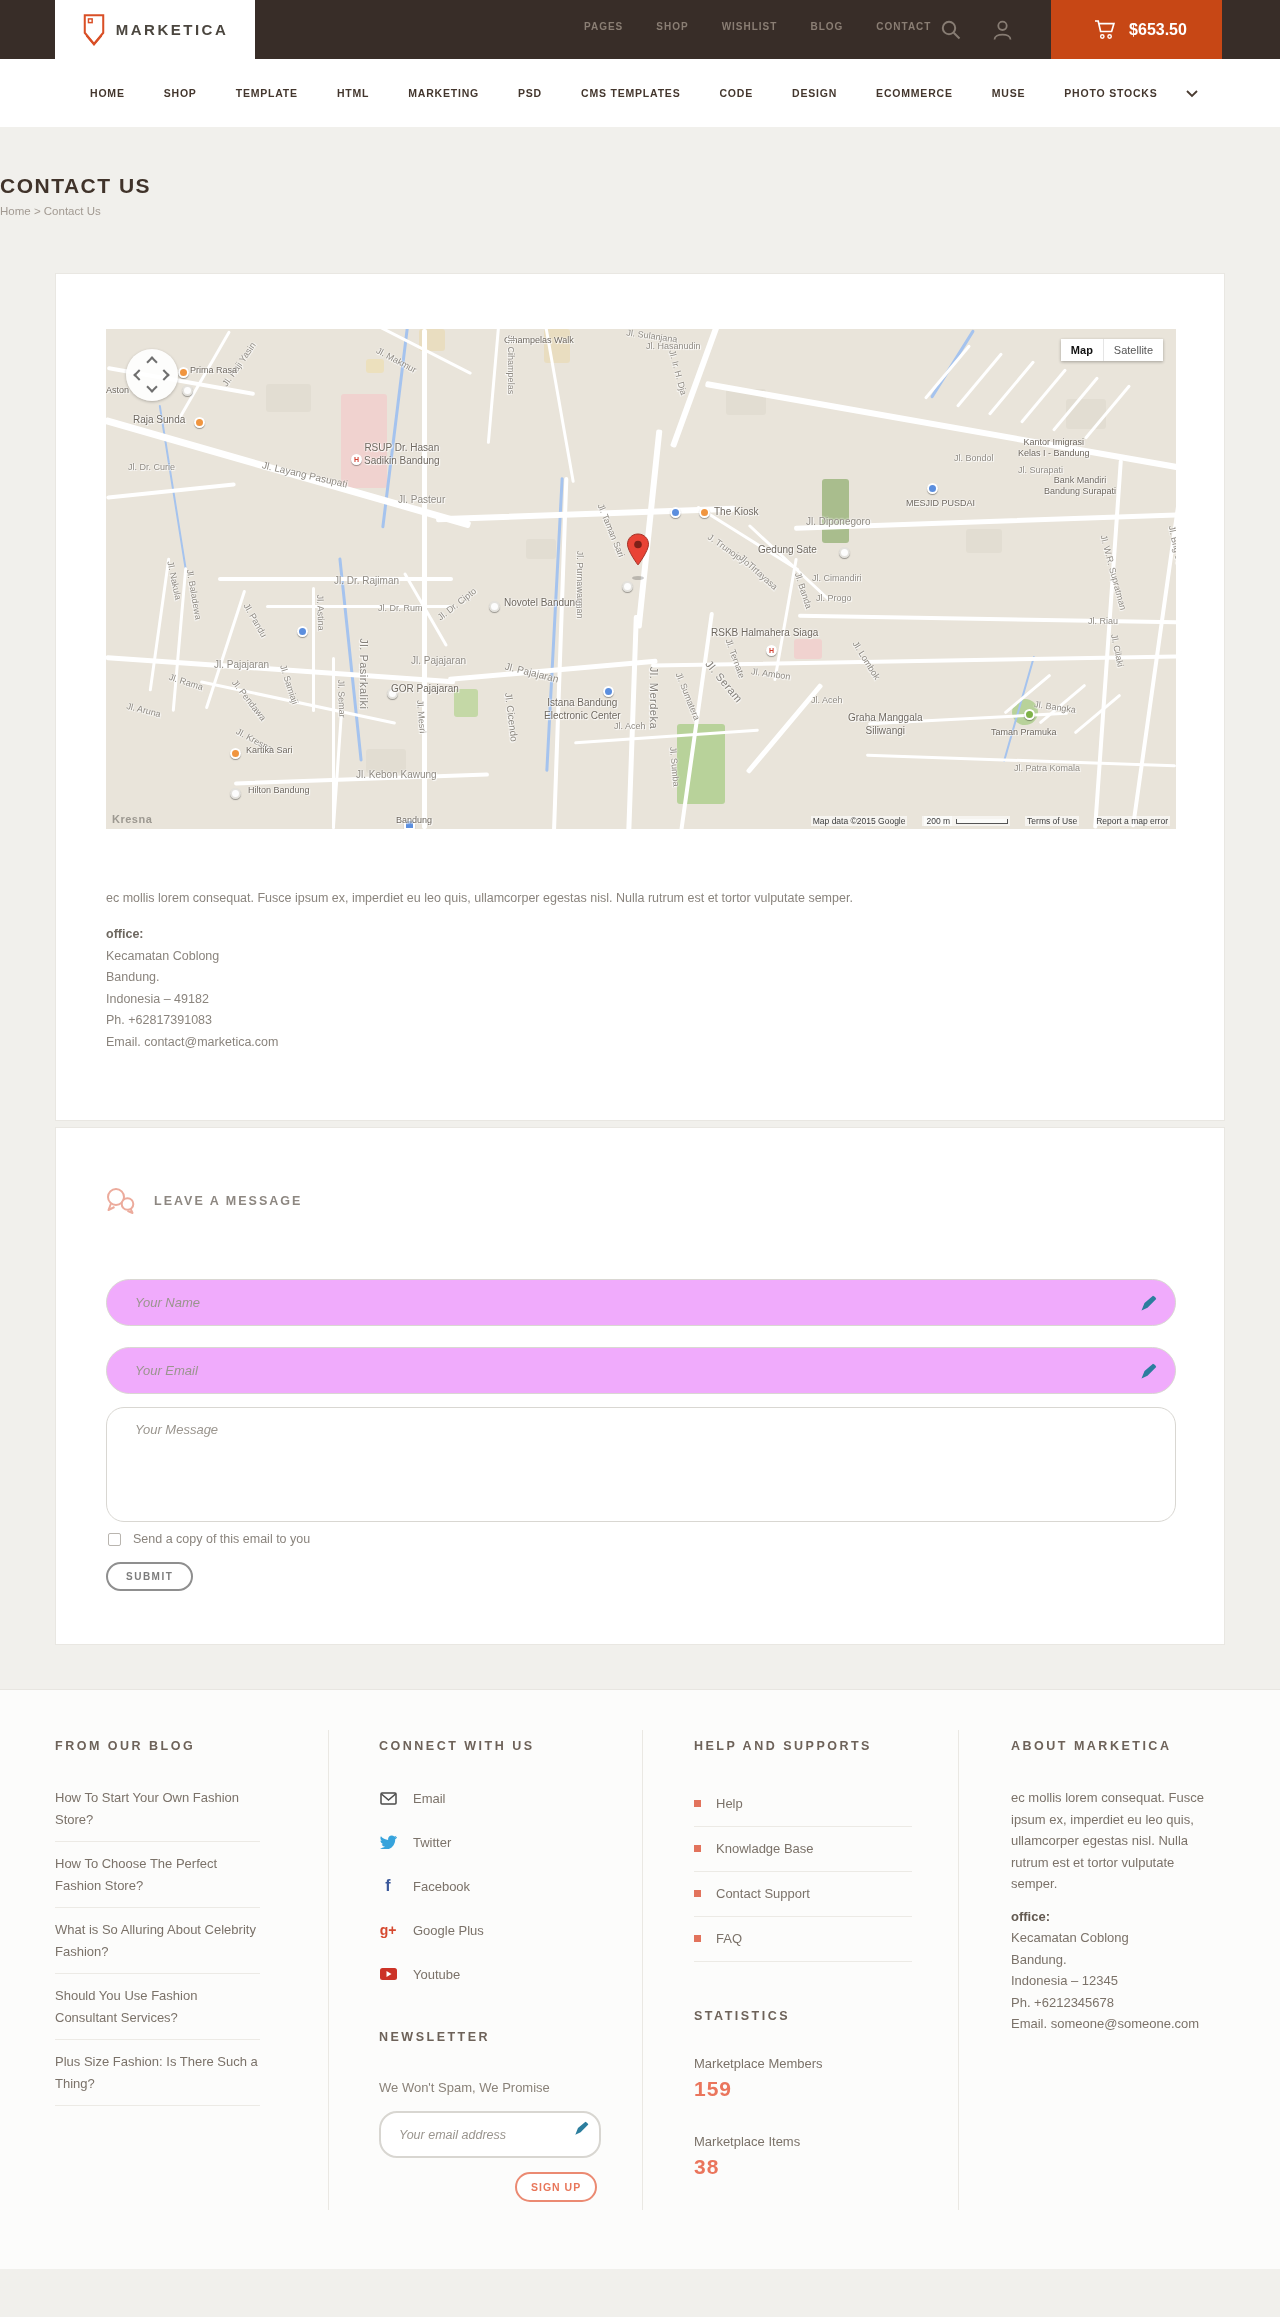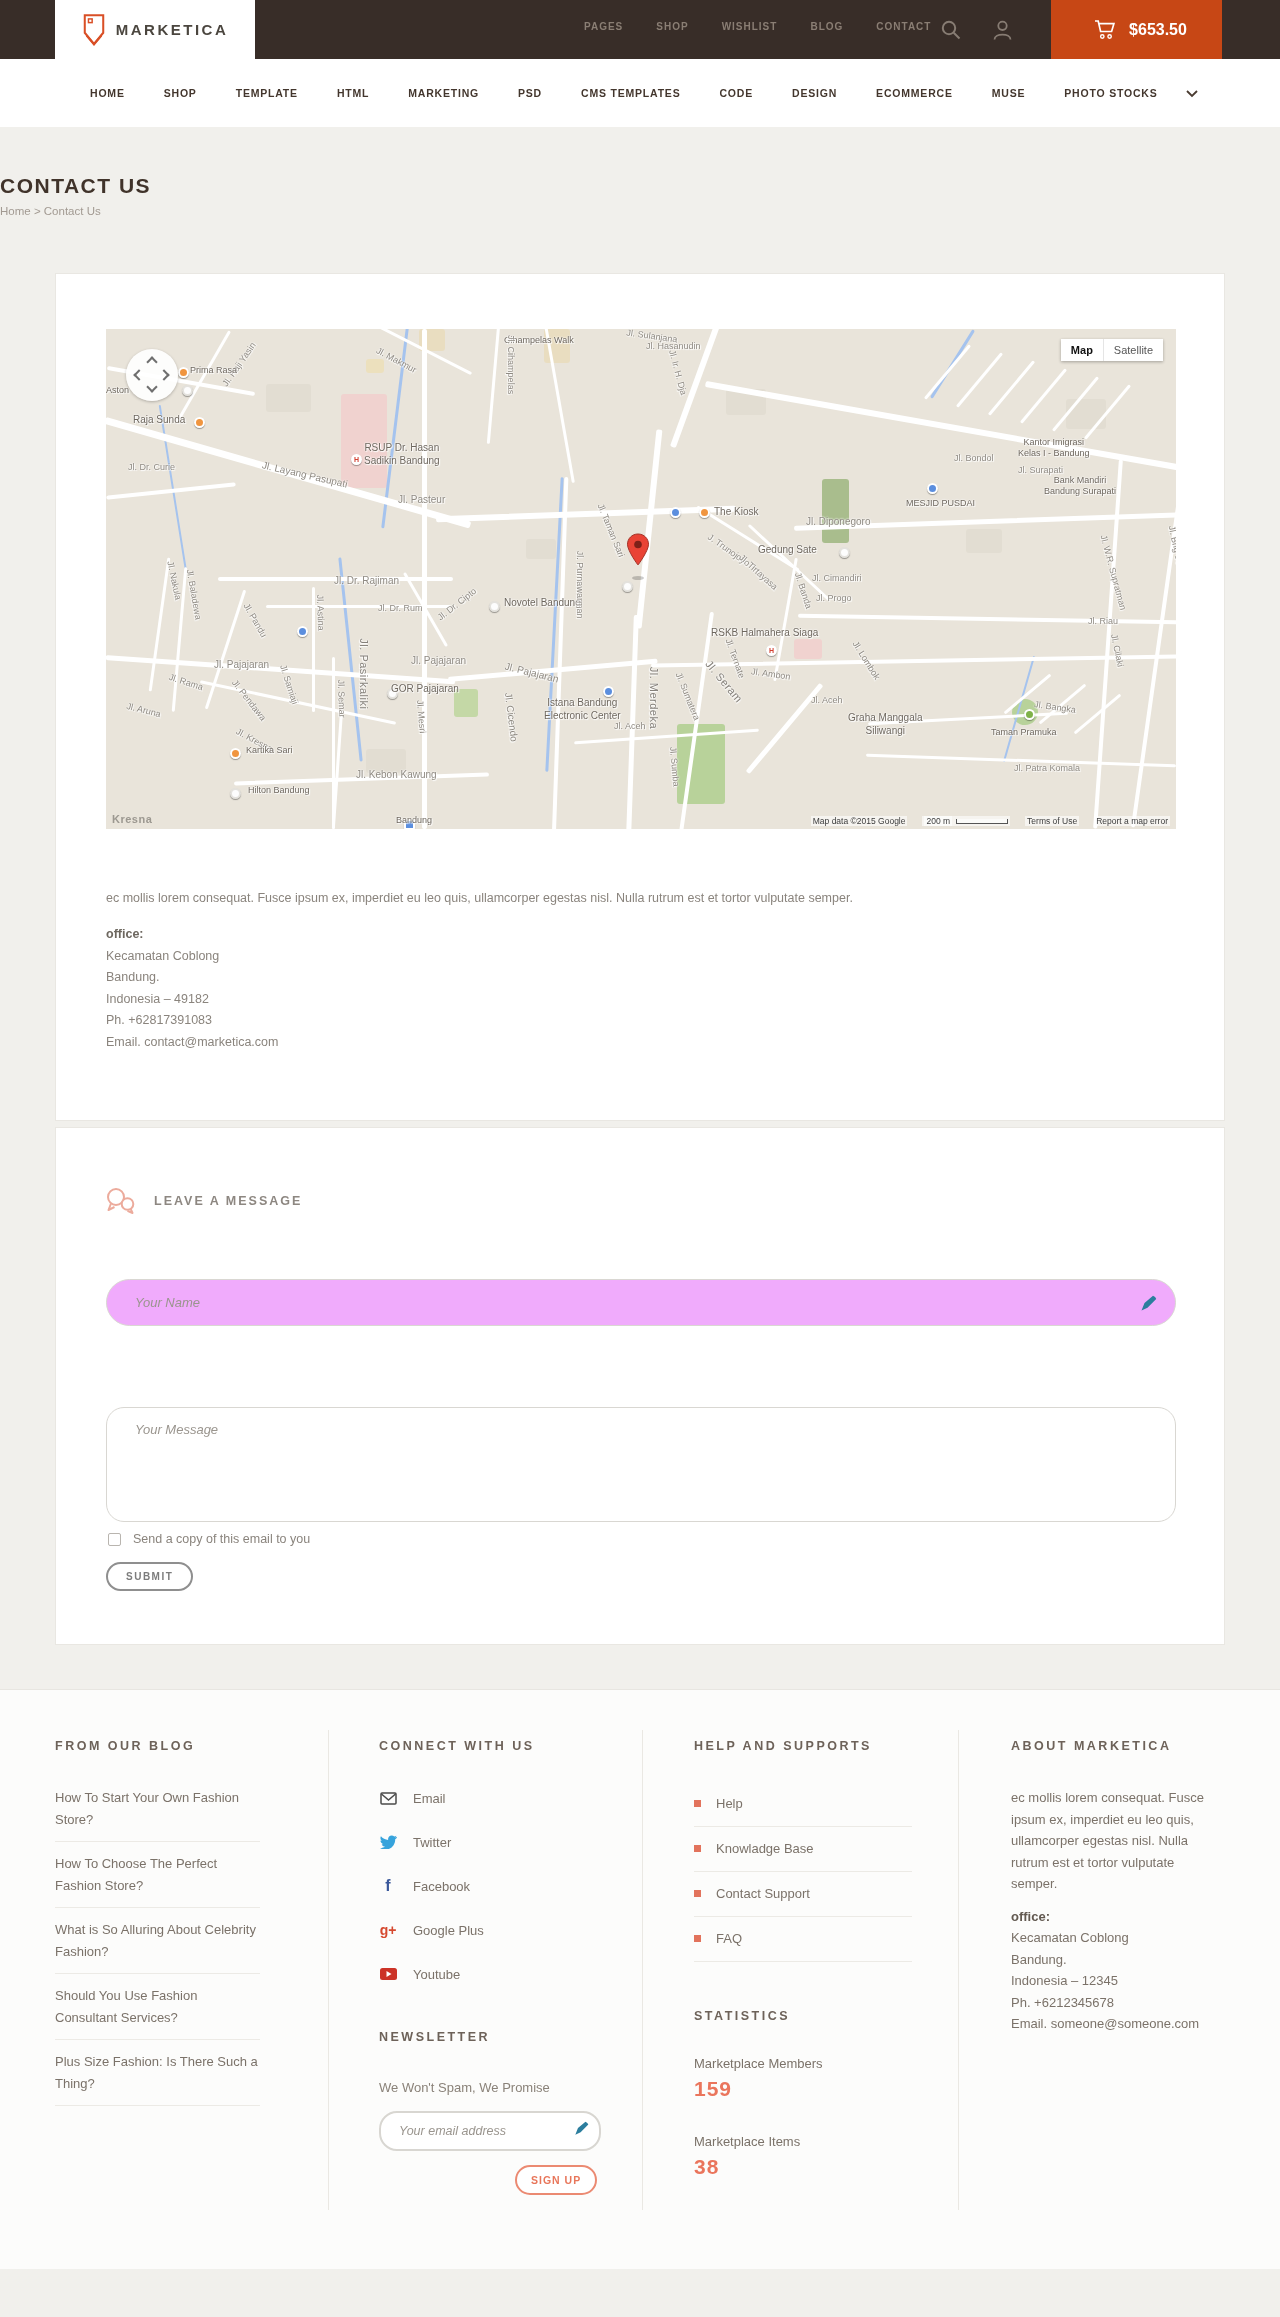--- a/index.html
+++ b/index.html
@@ -79,21 +79,21 @@
   .fdiv { position:absolute; top:40px; height:480px; width:1px; background:#eae8e3; }
   .fcol { position:absolute; top:0; padding-top:49px; }
   .fh { font-size:12.5px; font-weight:bold; letter-spacing:2.5px; color:#6d6259; }
   .blog-item { display:block; width:205px; font-size:13px; line-height:22px; color:#7b7269; text-decoration:none; padding-bottom:10px; margin-bottom:11px; border-bottom:1px solid #eceae5; }
   .blog-item:first-of-type { margin-top:34px; }
   .soc { display:flex; align-items:center; gap:16px; height:20px; margin-top:24px; font-size:13px; color:#7b7269; text-decoration:none; }
   .soc:first-of-type { margin-top:35px; }
   .soc .icw { width:18px; display:flex; justify-content:center; }
   .nl-h { margin-top:46px; }
   .nl-tag { margin-top:36px; font-size:13px; color:#8a8279; }
-  .nl-pill { position:relative; margin-top:16px; width:222px; height:40px; border:2px solid #d8d6d1; border-radius:18px; background:#fff; }
+  .nl-pill { position:relative; margin-top:16px; width:222px; height:47px; border:2px solid #d8d6d1; border-radius:18px; background:#fff; }
   .nl-pill input { width:100%; height:100%; border:none; outline:none; background:transparent; border-radius:18px; padding:0 34px 0 18px; font-family:"Liberation Sans",sans-serif; font-size:12.5px; font-style:italic; color:#6f6a63; }
   .nl-pill .pen { right:10px; top:8px; }
   .signup { display:block; margin:14px 0 0 136px; border:2px solid #eb8a72; border-radius:15px; background:#fff; padding:7px 14px; font-family:"Liberation Sans",sans-serif; font-size:10.5px; font-weight:bold; letter-spacing:1px; color:#e8765a; cursor:pointer; }
   .help-item { display:flex; align-items:center; gap:15px; width:218px; padding:14px 0 15px; border-bottom:1px solid #eceae5; font-size:13px; color:#7b7269; text-decoration:none; }
   .help-item:first-of-type { margin-top:29px; }
   .sq { width:7px; height:7px; background:#e2735c; }
   .stat-h { margin-top:47px; }
   .stat-lbl { margin-top:33px; font-size:13px; color:#7b7269; }
   .stat-val { margin-top:6px; font-size:21px; font-weight:bold; color:#ea755c; letter-spacing:1px; }
   .about-p { margin-top:34px; width:205px; font-size:13px; line-height:21.5px; color:#7b7269; }
@@ -398,20 +398,26 @@
       </svg>
       <span>LEAVE A MESSAGE</span>
     </div>
 
     <div class="pill" style="top:151px;">
       <input type="text" placeholder="Your Name" style="">
       <svg class="pen" width="17" height="17" viewBox="0 0 17 17">
         <path d="M1.5 15.5 l3 -7.5 L13 0.8 16.2 4 7.5 12.8 1.5 15.5 z M13 0.8 c2 1 3 2.2 3.2 3.2" fill="#2c7e9e"></path>
       </svg>
     </div>
+    <div class="pill" style="top:219px;">
+      <input type="text" placeholder="Your Email" style="">
+      <svg class="pen" width="17" height="17" viewBox="0 0 17 17">
+        <path d="M1.5 15.5 l3 -7.5 L13 0.8 16.2 4 7.5 12.8 1.5 15.5 z M13 0.8 c2 1 3 2.2 3.2 3.2" fill="#2c7e9e"></path>
+      </svg>
+    </div>
     <div class="ta">
       <textarea placeholder="Your Message" style=""></textarea>
     </div>
 
     <div class="checkrow">
       <span class="cb"></span>
       <span>Send a copy of this email to you</span>
     </div>
     <button class="submit">SUBMIT</button>
   </div>

